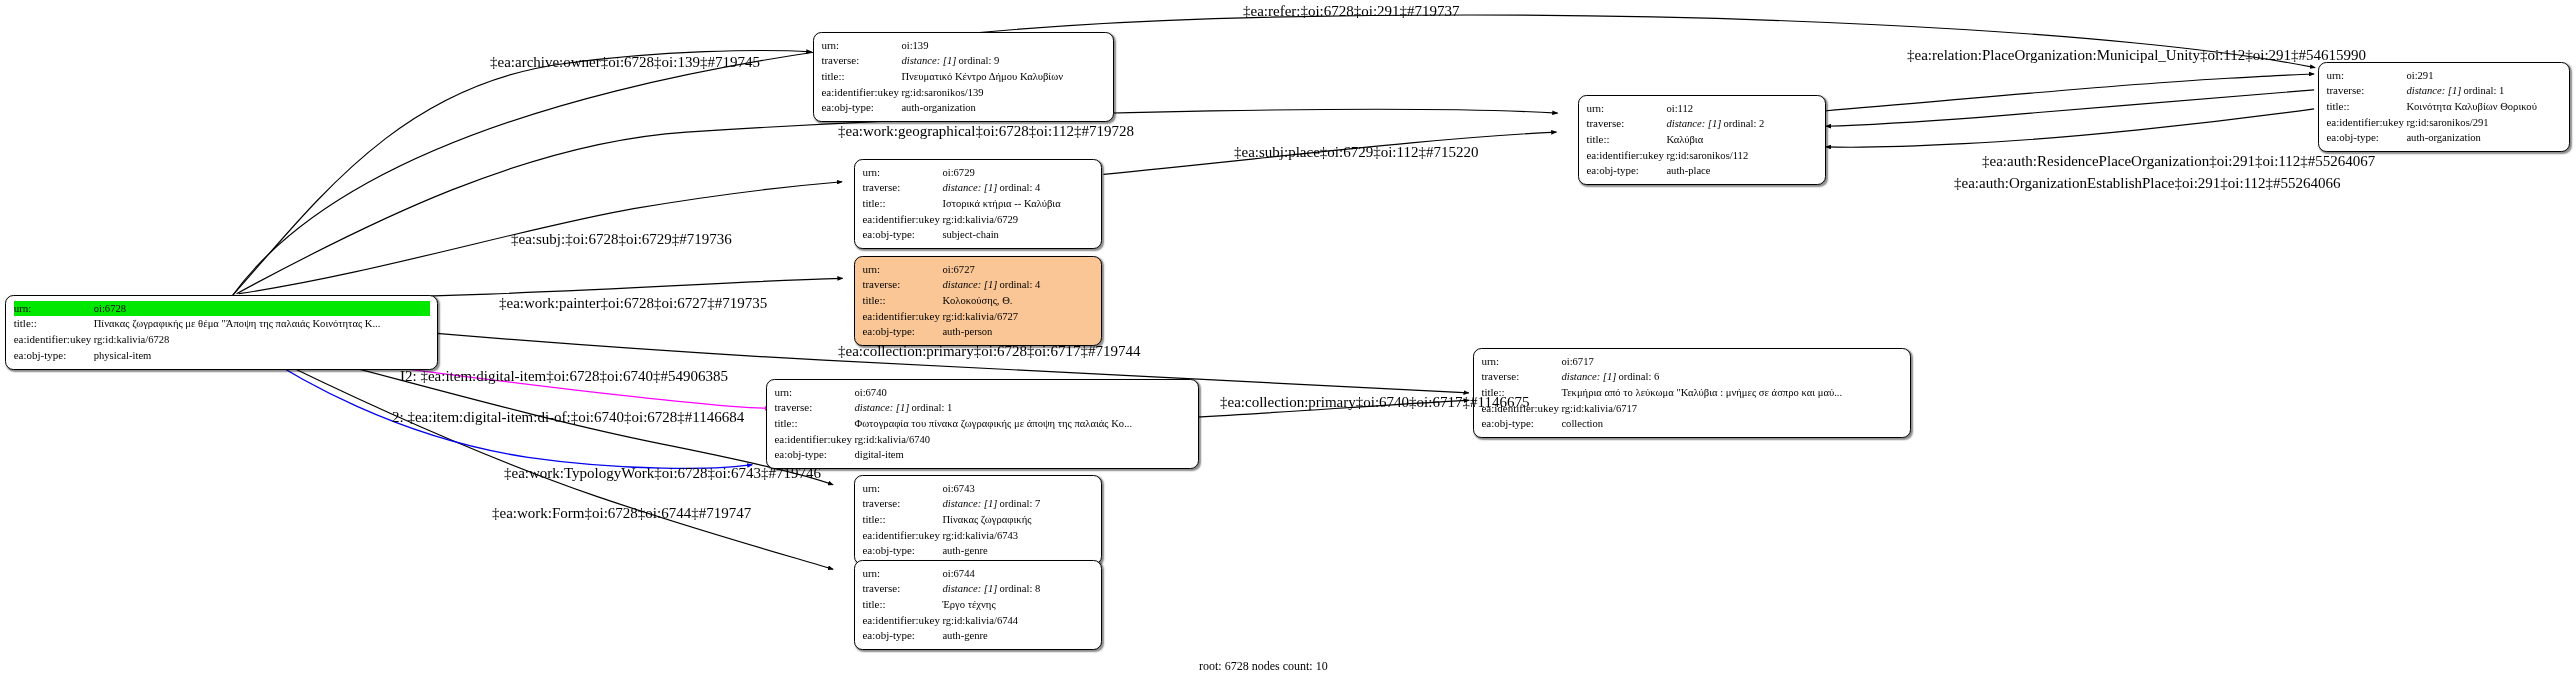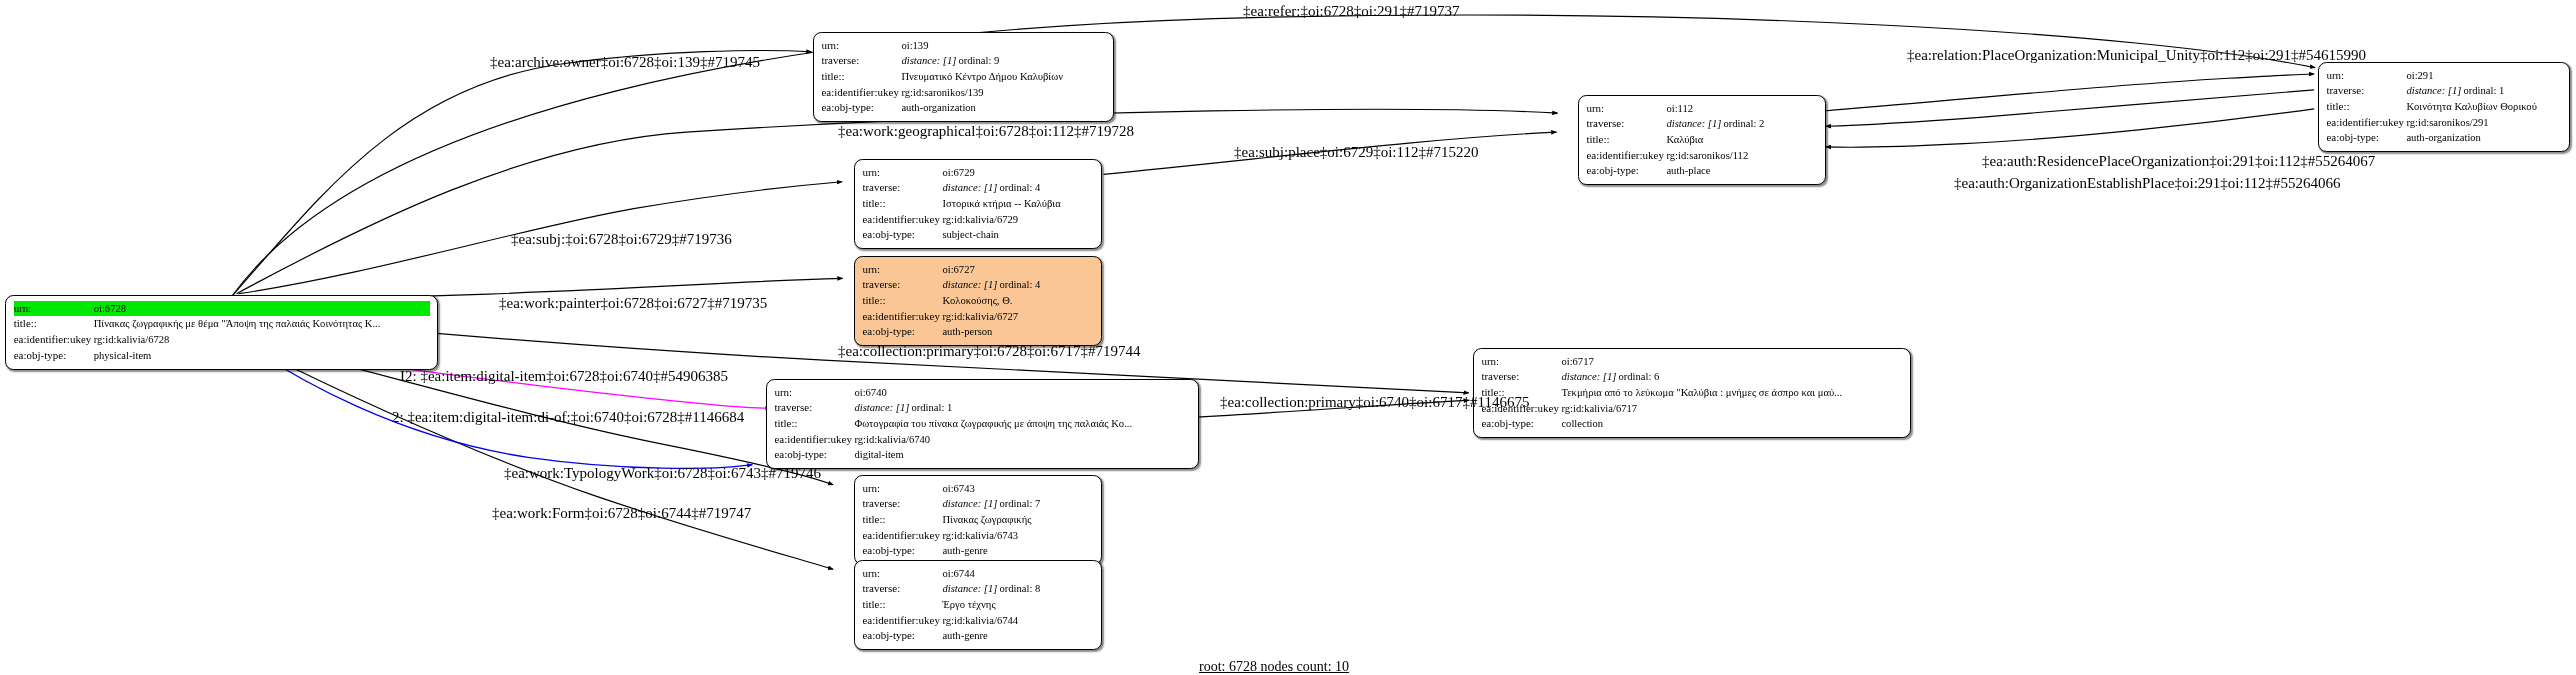--- a/index.html
+++ b/index.html
@@ -18,21 +18,21 @@
 
   .row.hdr{background:#00e800;}
   .row.hdr .k,.row.hdr .v{background:#00e800;}
   .node.orange{background:#fac695;}
   .node.orange .row{background:#fac695;}
 
   .trav .d{display:inline-block;min-width:57px;font-style:italic;}
   .trav .o{display:inline-block;}
 
   .elabel{position:absolute;font-size:15px;white-space:nowrap;color:#000;line-height:1;}
-  .footer{position:absolute;font-size:14px;white-space:nowrap;text-decoration:underline;}
+  .footer{position:absolute;font-size:12px;white-space:nowrap;}
 </style>
 </head>
 <body>
 
 <div id="graph-canvas">
 
   <svg class="edges" viewBox="0 0 4879 1280">
     <defs>
       <marker id="ah-k" markerWidth="11" markerHeight="9" refX="10" refY="4.5" orient="auto" markerUnits="userSpaceOnUse">
         <path d="M0,0 L11,4.5 L0,9 z" fill="#000000"></path>

